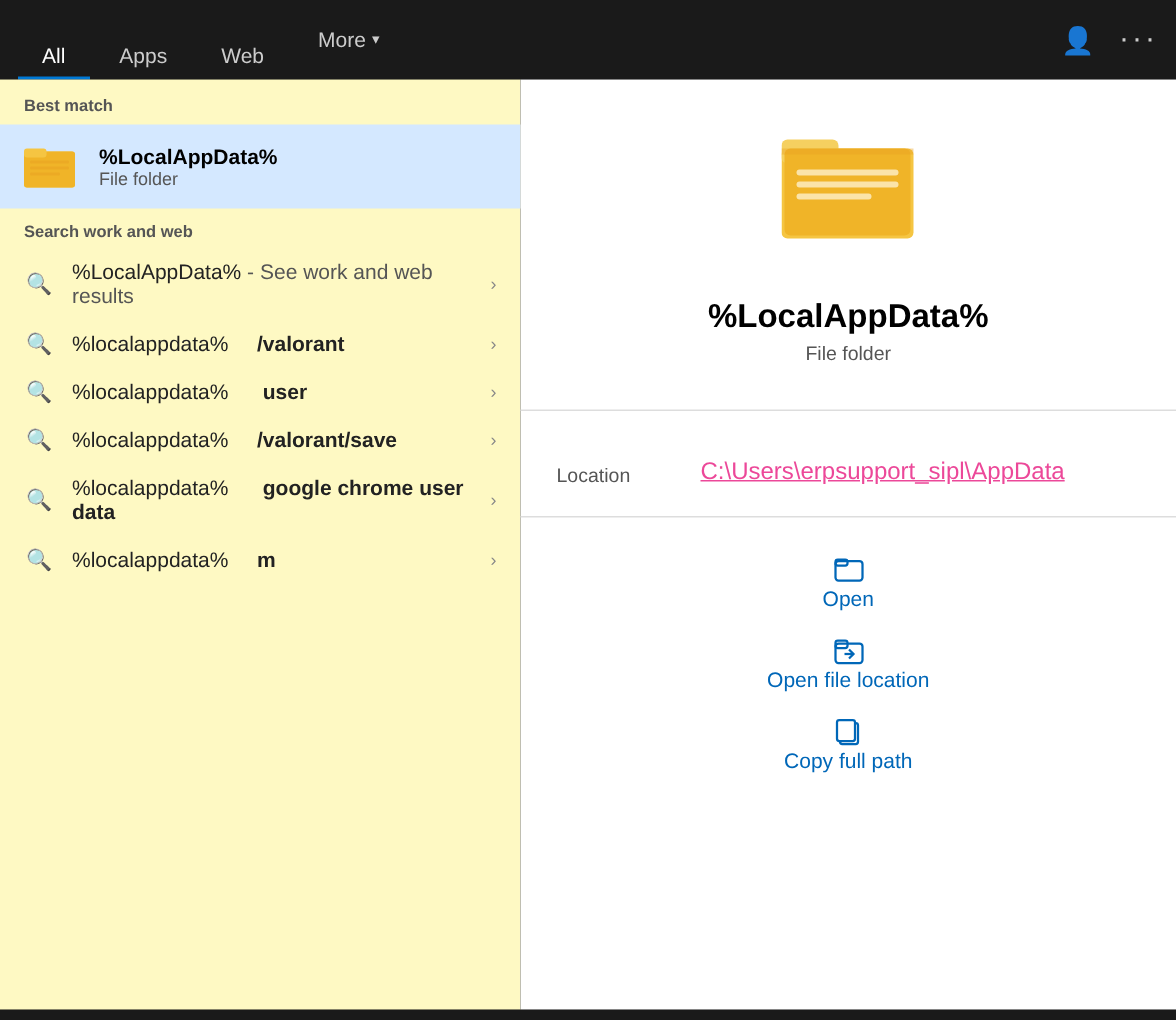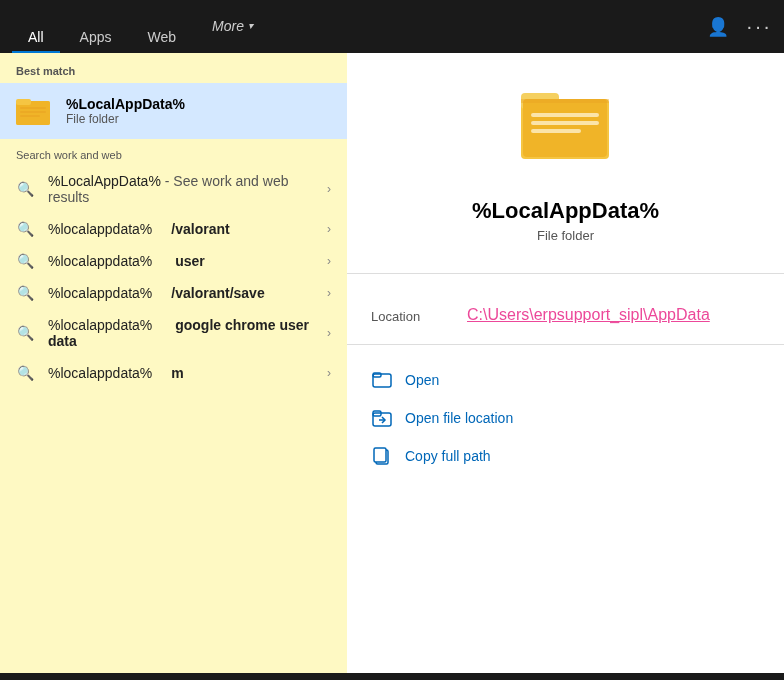--- a/index.html
+++ b/index.html
@@ -25,21 +25,20 @@
       border-bottom: 2px solid transparent;
     }
     .nav-tab.active {
       color: #fff;
       border-bottom: 2px solid #0078d4;
     }
     .more-tab {
       display: flex;
       align-items: center;
       gap: 0;
-      font-style: italic;
     }
     .nav-right {
       margin-left: auto;
       display: flex;
       align-items: center;
       gap: 16px;
     }
     .nav-icon {
       color: #ccc;
       font-size: 18px;
@@ -90,21 +89,21 @@
     }
     .best-match-text .subtitle {
       font-size: 12px;
       color: #555;
     }
 
     .section-label {
       font-size: 11px;
       color: #555;
       padding: 10px 16px 4px 16px;
-      font-weight: 400;
+      font-weight: 700;
     }
 
     .search-item {
       display: flex;
       align-items: center;
       padding: 8px 16px;
       cursor: pointer;
       gap: 12px;
     }
     .search-item-icon {
@@ -182,23 +181,23 @@
       margin-top: 16px;
     }
 
     .action-list {
       width: 100%;
       padding: 0 24px;
     }
     .action-item {
       display: flex;
       align-items: center;
-      gap: 12px;
       padding: 8px 0;
       cursor: pointer;
+      flex-direction: column;
     }
     .action-icon {
       width: 22px;
       height: 22px;
       display: flex;
       align-items: center;
       justify-content: center;
       color: #0067b8;
       font-size: 16px;
     }

